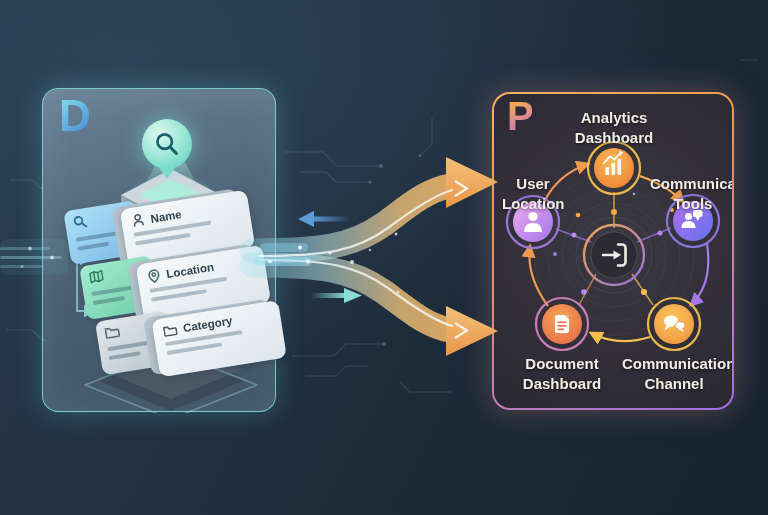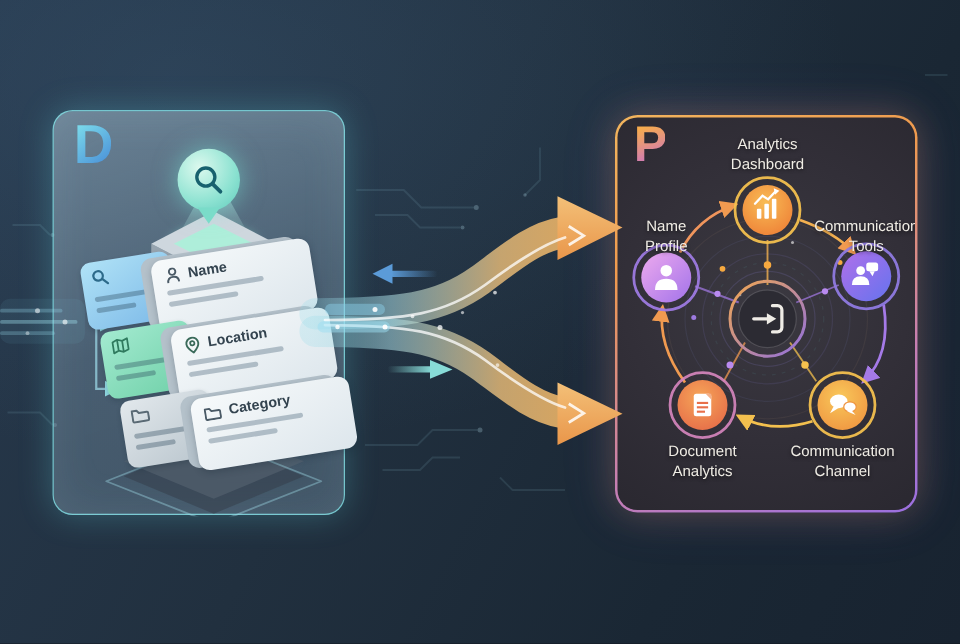--- a/index.html
+++ b/index.html
@@ -85,21 +85,21 @@
     position:relative; width:100%; height:100%; border-radius:16px; overflow:hidden;
     background:radial-gradient(circle at 50% 46%, #3b3941 0%, #322f38 55%, #2a2830 100%);
   }
   .rp-logo {
     position:absolute; left:13px; top:0px; font-size:40px; font-weight:800;
     background:linear-gradient(160deg,#f6ab4e 20%,#c46ad8 90%);
     -webkit-background-clip:text; background-clip:text; color:transparent;
     letter-spacing:-2px;
   }
   .node-label {
-    position:absolute; font-size:12px; font-weight:400; color:#f0ede5;
+    position:absolute; font-size:15px; font-weight:700; color:#f0ede5;
     text-align:center; line-height:1.3; text-shadow:0 1px 3px rgba(0,0,0,.5);
   }
   .lab-analytics { left:70px;  top:14px;  width:100px; }
   .lab-user      { left:8px;   top:80px;  width:62px;  }
   .lab-collab    { left:156px; top:80px;  width:86px;  }
   .lab-doc       { left:16px;  top:260px; width:104px; }
   .lab-comm      { left:128px; top:260px; width:104px; }
 </style>
 </head>
 <body>
@@ -379,23 +379,23 @@
           <circle cx="120" cy="161" r="23" fill="#2c2b33" stroke="rgba(255,255,255,.14)" stroke-width="1"></circle>
           <g>
             <line x1="109" y1="161" x2="120" y2="161" stroke="#efece6" stroke-width="2.6" stroke-linecap="round"></line>
             <polygon points="119.5,156.5 127,161 119.5,165.5" fill="#efece6"></polygon>
             <path d="M124,150.5 h4 a3.5,3.5 0 0 1 3.5,3.5 v14 a3.5,3.5 0 0 1 -3.5,3.5 h-4" fill="none" stroke="#efece6" stroke-width="2.6" stroke-linecap="round"></path>
           </g>
         </g>
       </svg>
 
       <div class="node-label lab-analytics">Analytics Dashboard</div>
-      <div class="node-label lab-user">Name Profile</div>
+      <div class="node-label lab-user">User Location</div>
       <div class="node-label lab-collab">Communication Tools</div>
-      <div class="node-label lab-doc">Document Analytics</div>
+      <div class="node-label lab-doc">Document Dashboard</div>
       <div class="node-label lab-comm">Communication Channel</div>
     </div>
   </div>
 
   <svg class="layer" width="768" height="515" viewBox="0 0 768 515" style="z-index:5;">
     <defs>
       <linearGradient id="forkGrad" x1="250" y1="0" x2="500" y2="0" gradientUnits="userSpaceOnUse">
         <stop offset="0" stop-color="rgba(145,218,232,.25)"></stop>
         <stop offset=".25" stop-color="rgba(168,218,226,.55)"></stop>
         <stop offset=".6" stop-color="rgba(238,192,122,.8)"></stop>

